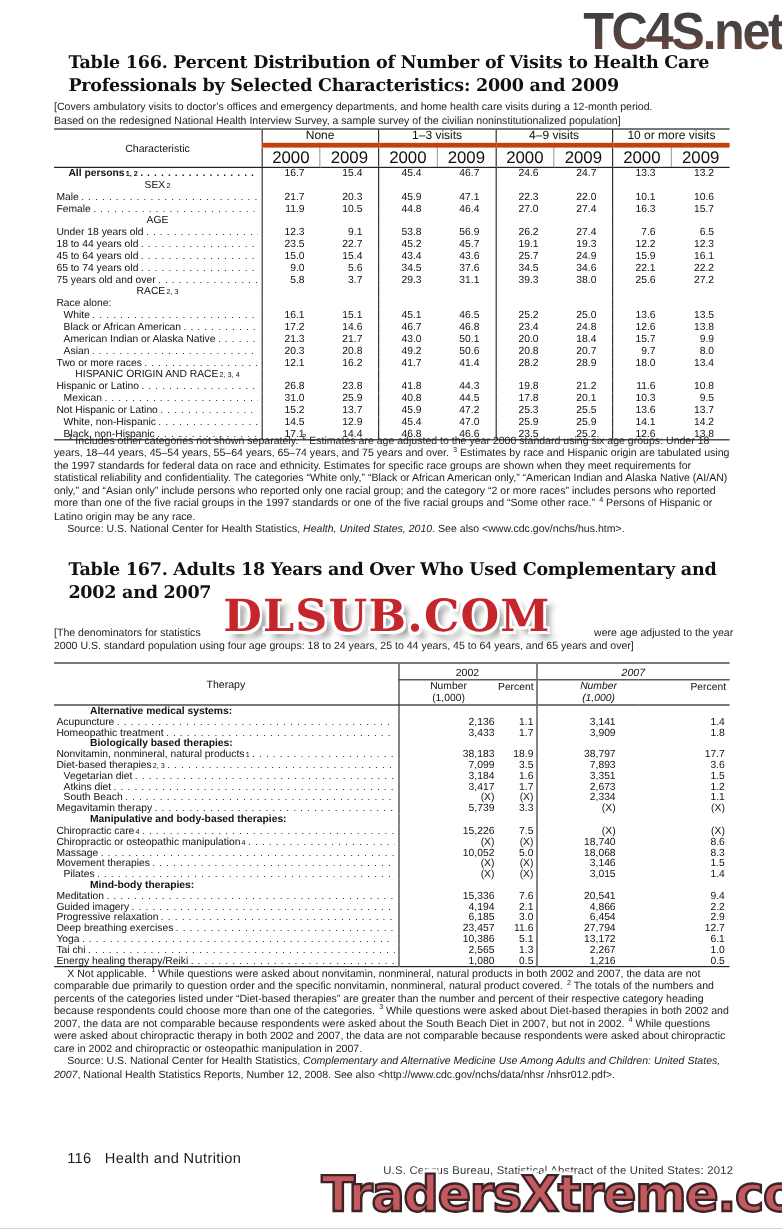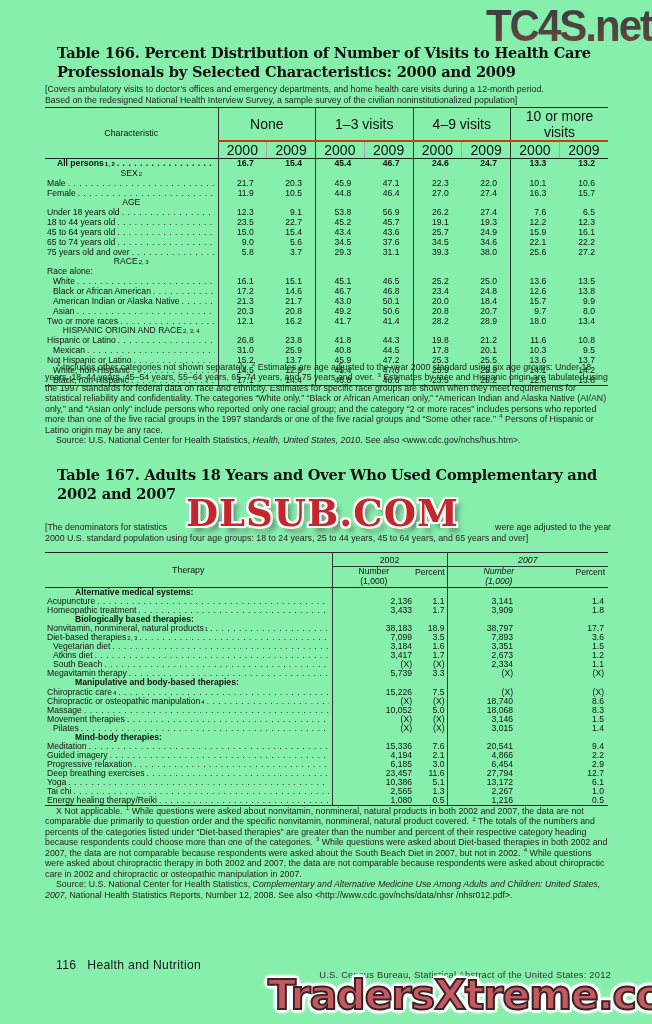--- a/index.html
+++ b/index.html
@@ -1,19 +1,19 @@
 <!DOCTYPE html>
 <html><head>
 <meta charset="utf-8">
 <style>
   * { margin:0; padding:0; box-sizing:border-box; }
   html,body { background:#888; }
   .page {
     position:relative; width:652px; height:1024px; margin:0 auto;
-    background:#86efac; overflow:hidden; color:#1c1c1c;
+    background:#ffffff; overflow:hidden; color:#1c1c1c;
     font-family:"Liberation Sans", sans-serif;
   }
   
   .tbl-title {
     position:absolute; left:57px; width:575px;
     font-family:"DejaVu Serif", serif; font-weight:bold;
     font-size:14.6px; line-height:18.5px; letter-spacing:-0.2px; color:#111;
   }
   .bracket-note {
     position:absolute; left:45px; width:566px;
@@ -24,21 +24,21 @@
   table.tbl {
     position:absolute; left:45px; width:563px;
     border-collapse:collapse; table-layout:fixed;
     font-size:8.6px; color:#111;
     border-top:1.2px solid #222; border-bottom:1.4px solid #222;
   }
   table.tbl th, table.tbl td { padding:0; font-weight:normal; vertical-align:middle; }
   
   .t166 { top:107px; }
   .t166 thead th.char { border-right:1px solid #333; border-bottom:1.6px solid #222; font-size:8.8px; }
-  .t166 thead th.grp  { border-bottom:2px solid #c2410c; height:13px; font-size:14px; }
+  .t166 thead th.grp  { border-bottom:4px solid #c2410c; height:13px; font-size:10px; }
   .t166 thead th.gl   { border-left:1px solid #333; }
   .t166 thead th.yr   { height:13px; border-bottom:1.6px solid #222; font-size:14px; }
   .t166 thead th.odd  { border-left:1px solid #a9a9a9; }
   .t166 tbody td { height:9.85px; line-height:9.85px; }
   .t166 tbody td.v { text-align:right; padding-right:13px; }
   .t166 tbody td.gbr { border-right:1px solid #333; }
   .t166 tbody td.lbl { border-right:1px solid #333; }
   
   .t167 { top:552px; }
   .t167 thead th.char { border-right:1px solid #333; border-bottom:1.7px solid #222; font-size:8.8px; }
@@ -54,21 +54,21 @@
   .t167 tbody td.n02 { padding-right:3px; }
   .t167 tbody td.p02 { padding-right:2px; border-right:1.2px solid #333; }
   .t167 tbody td.n07 { padding-right:19px; }
   .t167 tbody td.p07 { padding-right:4px;text-align:right; }
   
   td.lbl .wrap { display:flex; align-items:baseline; overflow:hidden; white-space:nowrap; padding-left:2px; }
   td.lbl.ind  .wrap { padding-left:8px; }
   td.lbl.bold .wrap { padding-left:12px; font-weight:bold; }
   td.lbl.cat  .wrap { padding-left:30px; font-weight:bold; }
   td.lbl.sec  .wrap { justify-content:center; padding-left:0; }
-  tr.boldrow td.v { font-weight:bold; }
+  tr.boldrow td.v { font-weight:normal; }
   .dots { flex:1; overflow:hidden; white-space:nowrap; margin:0 3px 0 2px; color:#222; }
   .dots::after { content:" . . . . . . . . . . . . . . . . . . . . . . . . . . . . . . . . . . . . . . . . . . . . . . . . . . . . ."; letter-spacing:0.5px; }
   sup { font-size:6px; line-height:0; vertical-align:super; margin-left:1px; }
   
   .fnblock { position:absolute; left:45px; width:566px; font-size:8.8px; line-height:10.45px; color:#222; }
   .fnblock p { text-indent:11px; }
   
   .footer-left {
     position:absolute; left:56px; top:958px; font-size:12.2px; color:#1a1a1a; letter-spacing:0.3px;
   }

